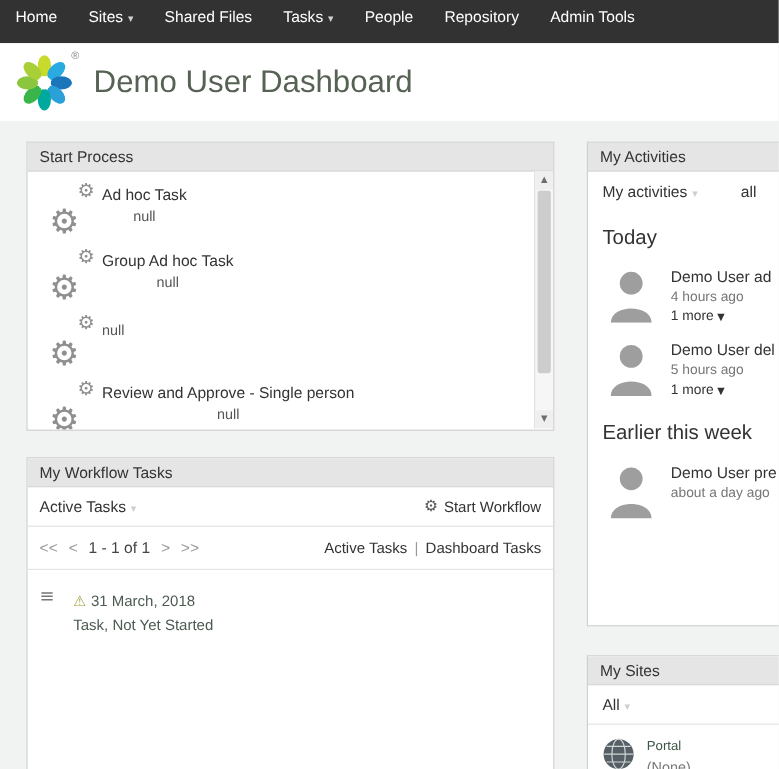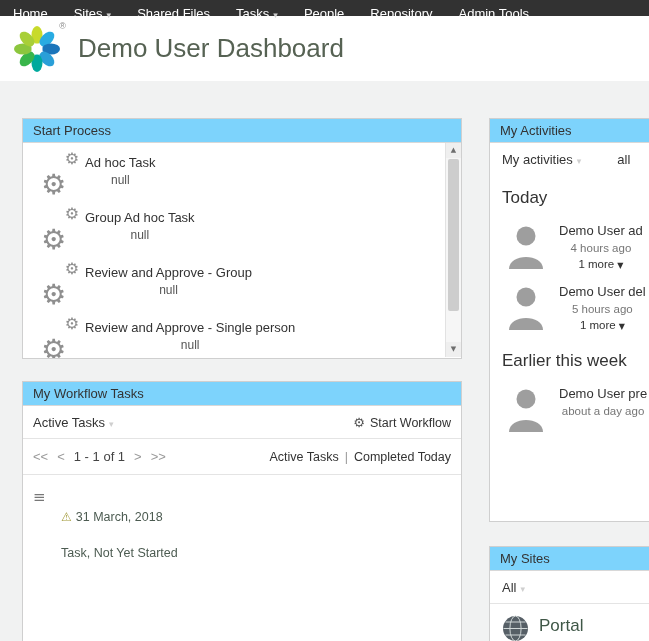--- a/index.html
+++ b/index.html
@@ -4,32 +4,32 @@
 <style>
   * { margin:0; padding:0; box-sizing:border-box; }
   html,body { width:649px; height:641px; overflow:hidden; }
   body {
     position:relative;
     background:var(--page-bg,#f1f2f2);
     font-family:"Liberation Sans",sans-serif;
     color:#333;
   }
   
-  .nav { height:16px; background:var(--nav-bg,#323232); display:flex;text-align:right; }
+  .nav { height:36px; background:var(--nav-bg,#323232); display:flex;text-align:right; }
   .nav a { color:#fff; font-size:13px; line-height:28px; padding:0 13px; text-decoration:none; white-space:nowrap; }
   .caret { font-size:9px; color:#cfcfcf; margin-left:4px; font-family:"DejaVu Sans",sans-serif; }
   
   .hdr { height:65px; background:#fff; display:flex; align-items:center; padding-left:10px; }
   .logo { position:relative; width:54px; height:54px; margin-right:14px; }
   .logo svg { width:48px; height:48px; margin:3px; }
   .reg { position:absolute; top:-1px; right:-2px; font-size:9px; color:#888; }
   .title { font-size:26px; font-weight:400; color:var(--title,#566253); }
   
   .dashlet { position:absolute; background:#fff; border:1px solid #cfcfcf; overflow:hidden; }
-  .dhead { height:24px; line-height:24px; background:#7dd3fc; border-bottom:1px solid #d8d8d8;
+  .dhead { height:24px; line-height:24px; background:#e5e5e5; border-bottom:1px solid #d8d8d8;
            padding:0 10px; font-size:13px; color:#333; }
   #d-start { top:118px; left:22px; width:440px; height:241px; }
   #d-workflow { top:381px; left:22px; width:440px; height:320px; }
   #d-activities { top:118px; left:489px; width:440px; height:404px; }
   #d-sites { top:546px; left:489px; width:440px; height:190px; }
   .dbody { position:relative; height:calc(100% - 25px); }
   
   .plist { list-style:none; padding:10px 26px 0 16px; }
   .plist li { display:flex; align-items:flex-start; margin-bottom:13px; cursor:pointer; }
   .gears { position:relative; width:46px; height:42px; flex:none; color:#8f8f8f; font-family:"DejaVu Sans",sans-serif; }
@@ -51,38 +51,38 @@
   .divider { border-top:1px solid #e4e4e4; }
   .pagebar { display:flex; align-items:center; padding:10px 10px; font-size:13px; }
   .pg { color:#999; margin-right:9px; cursor:pointer; }
   .pglabel { color:#444; margin-right:9px; }
   .tasklinks { margin-left:auto; font-size:12.5px; color:#333; white-space:nowrap; }
   .tasklinks a { color:#333; text-decoration:none; cursor:pointer; }
   .sep { color:#999; margin:0 6px; }
   .taskrow { display:flex; padding:13px 10px; }
   .micon { width:28px; font-size:15px; color:#777; font-family:"DejaVu Sans",sans-serif; cursor:pointer; }
   .ttitle { font-size:13px; color:var(--link-green,#3f5747); cursor:pointer; }
-  .tline { font-size:12.5px; color:#4c5b51; margin-top:22px; }
+  .tline { font-size:12.5px; color:#4c5b51; margin-top:6px; }
   .warn { color:#a39a3a; font-family:"DejaVu Sans",sans-serif; margin-right:4px; font-size:12px; }
   
   .atbar { display:flex; align-items:center; padding:9px 12px 8px; }
   .atbar .filter + .filter { margin-left:36px; }
   .ahead { font-size:17px; font-weight:400; color:#333; margin:13px 12px 8px; }
   .arow { display:flex; padding:5px 12px 7px; }
   .avatar { width:48px; height:48px; flex:none; cursor:pointer; }
-  .acol { margin-left:9px; padding-top:2px;text-align:center; }
+  .acol { margin-left:9px; padding-top:2px; }
   .aline1 { font-size:13px; color:#333; cursor:pointer; white-space:nowrap; }
   .atime { font-size:11.5px; color:#767676; margin-top:4px; }
   .amore { font-size:11.5px; color:#333; margin-top:4px; cursor:pointer; white-space:nowrap; }
   .amore .tri { font-size:8px; font-family:"DejaVu Sans",sans-serif; margin-left:3px; }
   
   .siterow { display:flex; padding:11px 12px; }
   .globe { width:27px; height:27px; flex:none; }
   .scol { margin-left:10px; padding-top:1px; }
-  .sname { font-size:17px; color:var(--link-green,#3f5747); cursor:pointer; }
+  .sname { font-size:11px; color:var(--link-green,#3f5747); cursor:pointer; }
   .sdesc { font-size:12px; color:#777; margin-top:4px; }
 </style>
 </head>
 <body>
 
 <nav class="nav">
   <a>Home</a>
   <a><span>Sites</span><span class="caret">▾</span></a>
   <a>Shared Files</a>
   <a><span>Tasks</span><span class="caret">▾</span></a>
@@ -134,21 +134,20 @@
           <div class="pname">Group Ad hoc Task</div>
           <div class="pdesc">null</div>
         </span>
       </li>
       <li>
         <span class="gears">
             <span class="gmain">⚙</span>
             <span class="gsmall">⚙</span>
           </span>
         <span class="ptxt">
-          <div class="pname">Review and Approve - Group</div>
           <div class="pdesc">null</div>
         </span>
       </li>
       <li>
         <span class="gears">
             <span class="gmain">⚙</span>
             <span class="gsmall">⚙</span>
           </span>
         <span class="ptxt">
           <div class="pname">Review and Approve - Single person</div>
@@ -175,21 +174,21 @@
         </span>
     </div>
     <div class="divider"></div>
     <div class="pagebar">
       <span class="pg">&lt;&lt;</span>
       <span class="pg">&lt;</span>
       <span class="pglabel">1 - 1 of 1</span>
       <span class="pg">&gt;</span>
       <span class="pg">&gt;&gt;</span>
       <span class="tasklinks">
-        <a>Active Tasks</a><span class="sep">|</span><a>Completed Today</a>
+        <a>Active Tasks</a><span class="sep">|</span><a>Dashboard Tasks</a>
       </span>
     </div>
     <div class="divider"></div>
     <div class="taskrow">
       <span class="micon">≡</span>
       <span>
         <div class="tline"><span class="warn">⚠</span><span>31 March, 2018</span></div>
         <div class="tline">Task, Not Yet Started</div>
       </span>
     </div>

